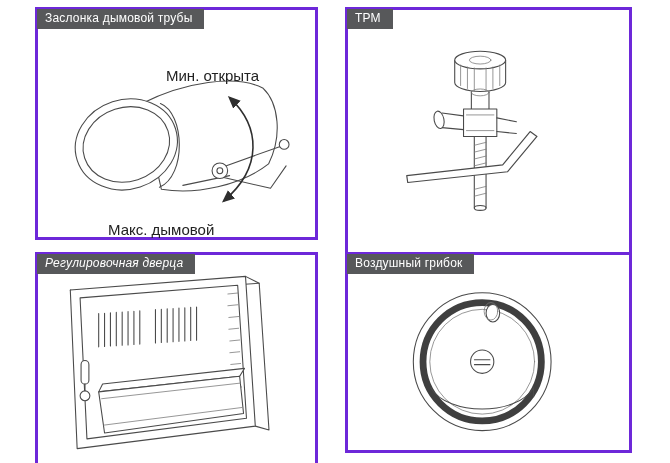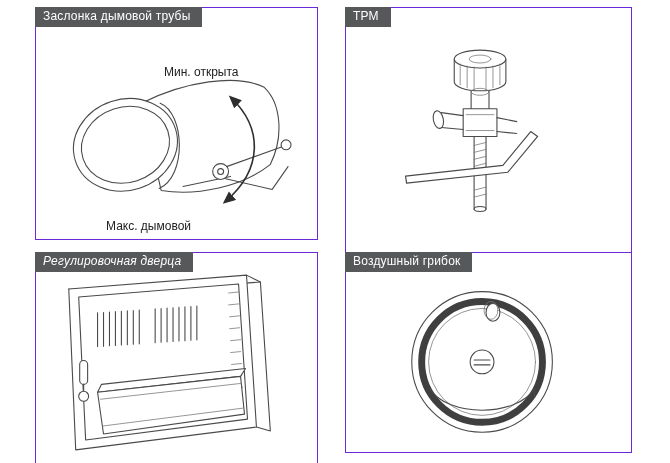--- a/index.html
+++ b/index.html
@@ -4,21 +4,21 @@
 <style>
   * { box-sizing: border-box; }
   html, body { margin: 0; padding: 0; }
   body {
     width: 670px; height: 463px;
     background: #ffffff;
     font-family: "Liberation Sans", sans-serif;
   }
   .page { position: relative; width: 670px; height: 463px; background: #fff; overflow: hidden; }
 
-  .panel { position: absolute; background: #fff; border: 1px solid #6d28d9; }
+  .panel { position: absolute; background: #fff; border: 3px solid #6d28d9; }
   .panel-tl { left: 35px;  top: 7px;   width: 283px; height: 233px; }
   .panel-tr { left: 345px; top: 7px;   width: 287px; height: 256px; }
   .panel-bl { left: 35px;  top: 252px; width: 283px; height: 222px; font-style: italic; }
   .panel-br { left: 345px; top: 252px; width: 287px; height: 201px; }
 
   .panel-header {
     position: absolute; top: -1px; left: -1px;
     background: #57585a; color: #fff;
     font-size: 12px; line-height: 19px;
     padding: 0 12px 1px 8px;
@@ -27,21 +27,21 @@
   }
 
   .figure { position: absolute; inset: 0; }
   svg.illustration { position: absolute; left: 0; top: 0; width: 100%; height: 100%; display: block; }
 
   .ln  { fill: none;    stroke: #4a4a4a; stroke-width: 1.1; stroke-linecap: round; stroke-linejoin: round; }
   .lnf { fill: #ffffff; stroke: #4a4a4a; stroke-width: 1.1; stroke-linejoin: round; }
   .ln2 { fill: none;    stroke: #7a7a7a; stroke-width: 0.8; stroke-linecap: round; }
   .arrow { fill: none; stroke: #2e2e2e; stroke-width: 1.6; }
 
-  .ann { position: absolute; font-size: 12px; color: #222; white-space: nowrap; z-index: 3; }
+  .ann { position: absolute; font-size: 15px; color: #222; white-space: nowrap; z-index: 3; }
   .ann-min { left: 128px; top: 57px; }
   .ann-max { left: 70px;  top: 211px; }
 </style>
 </head>
 <body>
 
 <div class="page">
 
   <section class="panel panel-tl">
     <div class="panel-header">Заслонка дымовой трубы</div>

